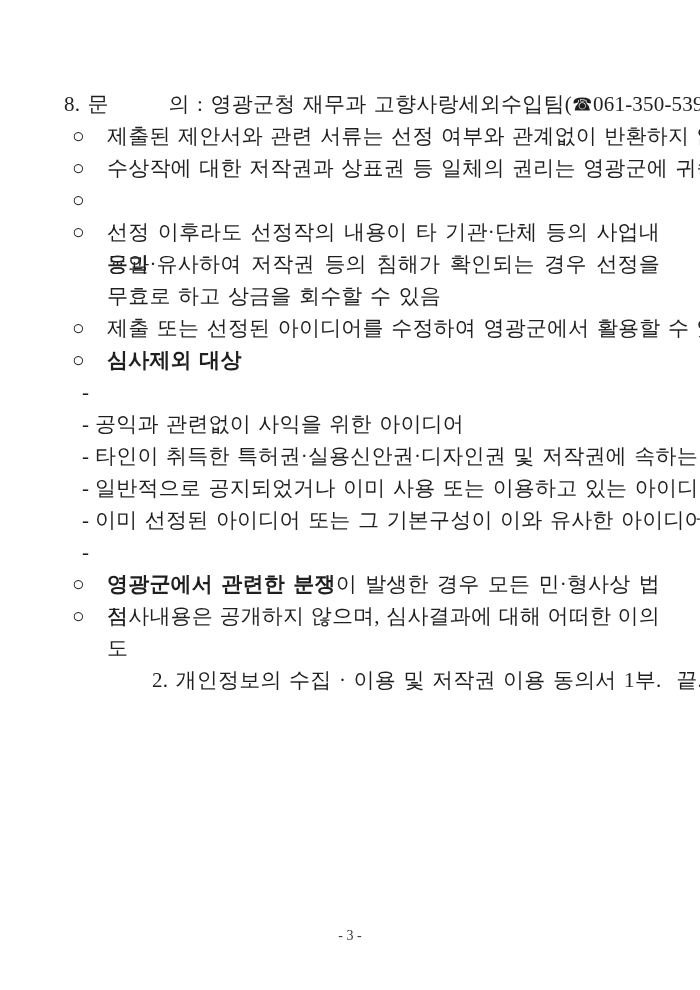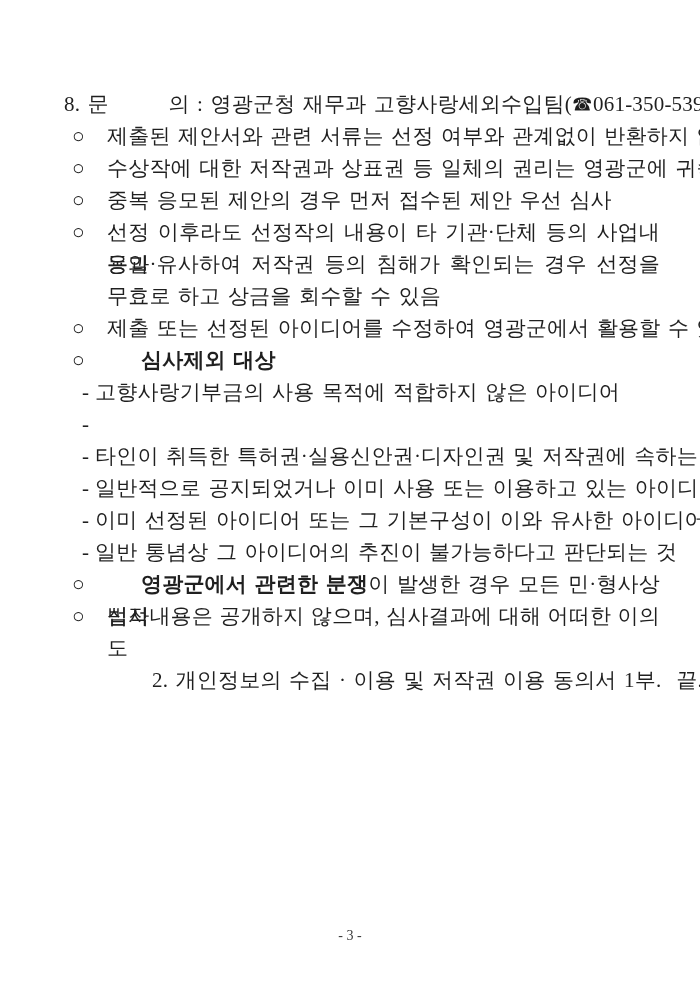--- a/index.html
+++ b/index.html
@@ -44,52 +44,52 @@
   .t-dash    { padding-left: 31px; }
   .t-attach2 { padding-left: 88px; }
   .t-spacer  { height: 32px; }
   .marker {
     position: absolute;
     top: 0;
     line-height: 32px;
   }
   .t-bullet .marker { left: 8px; font-size: 21px; }
   .t-dash   .marker { left: 18px; font-size: 21px; }
-  .b { font-weight: bold; margin-left: 34px; }
+  .b { font-weight: bold; }
   .footer {
     position: absolute;
     top: 928px;
     left: 0;
     width: 700px;
     text-align: center;
     font-size: 14px;
     color: #3a3a3a;
     white-space: pre;
     font-family: "Liberation Serif", "DejaVu Serif", serif;
   }
 </style>
 </head>
 <body>
 
 <div class="page">
   <div class="doc-body">
       <div class="line t-item"><span>8. 문        의 : 영광군청 재무과 고향사랑세외수입팀(☎061-350-5394)</span></div>
       <div class="line t-bullet"><span class="marker">○</span><span>제출된 제안서와 관련 서류는 선정 여부와 관계없이 반환하지 않음</span></div>
       <div class="line t-bullet"><span class="marker">○</span><span>수상작에 대한 저작권과 상표권 등 일체의 권리는 영광군에 귀속됨</span></div>
-      <div class="line t-bullet"><span class="marker">○</span><span>중복 응모된 제안의 경우 먼저 접수된 제안 우선 심사</span></div>
+      <div class="line t-bullet"><span class="marker">○</span></div>
       <div class="line t-bullet justify"><span class="marker">○</span><span>선정 이후라도 선정작의 내용이 타 기관·단체 등의 사업내용과</span></div>
       <div class="line t-cont justify"><span>동일·유사하여 저작권 등의 침해가 확인되는 경우 선정을</span></div>
       <div class="line t-cont"><span>무효로 하고 상금을 회수할 수 있음</span></div>
       <div class="line t-bullet"><span class="marker">○</span><span>제출 또는 선정된 아이디어를 수정하여 영광군에서 활용할 수 있음</span></div>
       <div class="line t-bullet"><span class="marker">○</span><span class="b">심사제외 대상</span></div>
-      <div class="line t-dash"><span class="marker">-</span><span>고향사랑기부금의 사용 목적에 적합하지 않은 아이디어</span></div>
       <div class="line t-dash"><span class="marker">-</span></div>
+      <div class="line t-dash"><span class="marker">-</span><span>공익과 관련없이 사익을 위한 아이디어</span></div>
       <div class="line t-dash"><span class="marker">-</span><span>타인이 취득한 특허권·실용신안권·디자인권 및 저작권에 속하는 것</span></div>
       <div class="line t-dash"><span class="marker">-</span><span>일반적으로 공지되었거나 이미 사용 또는 이용하고 있는 아이디어</span></div>
       <div class="line t-dash"><span class="marker">-</span><span>이미 선정된 아이디어 또는 그 기본구성이 이와 유사한 아이디어</span></div>
-      <div class="line t-dash"><span class="marker">-</span><span>일반 통념상 그 아이디어의 추진이 불가능하다고 판단되는 것</span></div>
+      <div class="line t-dash"><span class="marker">-</span></div>
       <div class="line t-bullet justify"><span class="marker">○</span><span class="b">영광군에서 관련한 분쟁</span><span>이 발생한 경우 모든 민·형사상 법적</span></div>
       <div class="line t-bullet justify"><span class="marker">○</span><span>심사내용은 공개하지 않으며, 심사결과에 대해 어떠한 이의도</span></div>
       <div class="line t-spacer"></div>
       <div class="line t-attach2"><span>2. 개인정보의 수집 · 이용 및 저작권 이용 동의서 1부.  끝.</span></div>
     </div>
   <div class="footer">- 3 -</div>
 </div>
 
 </body></html>

